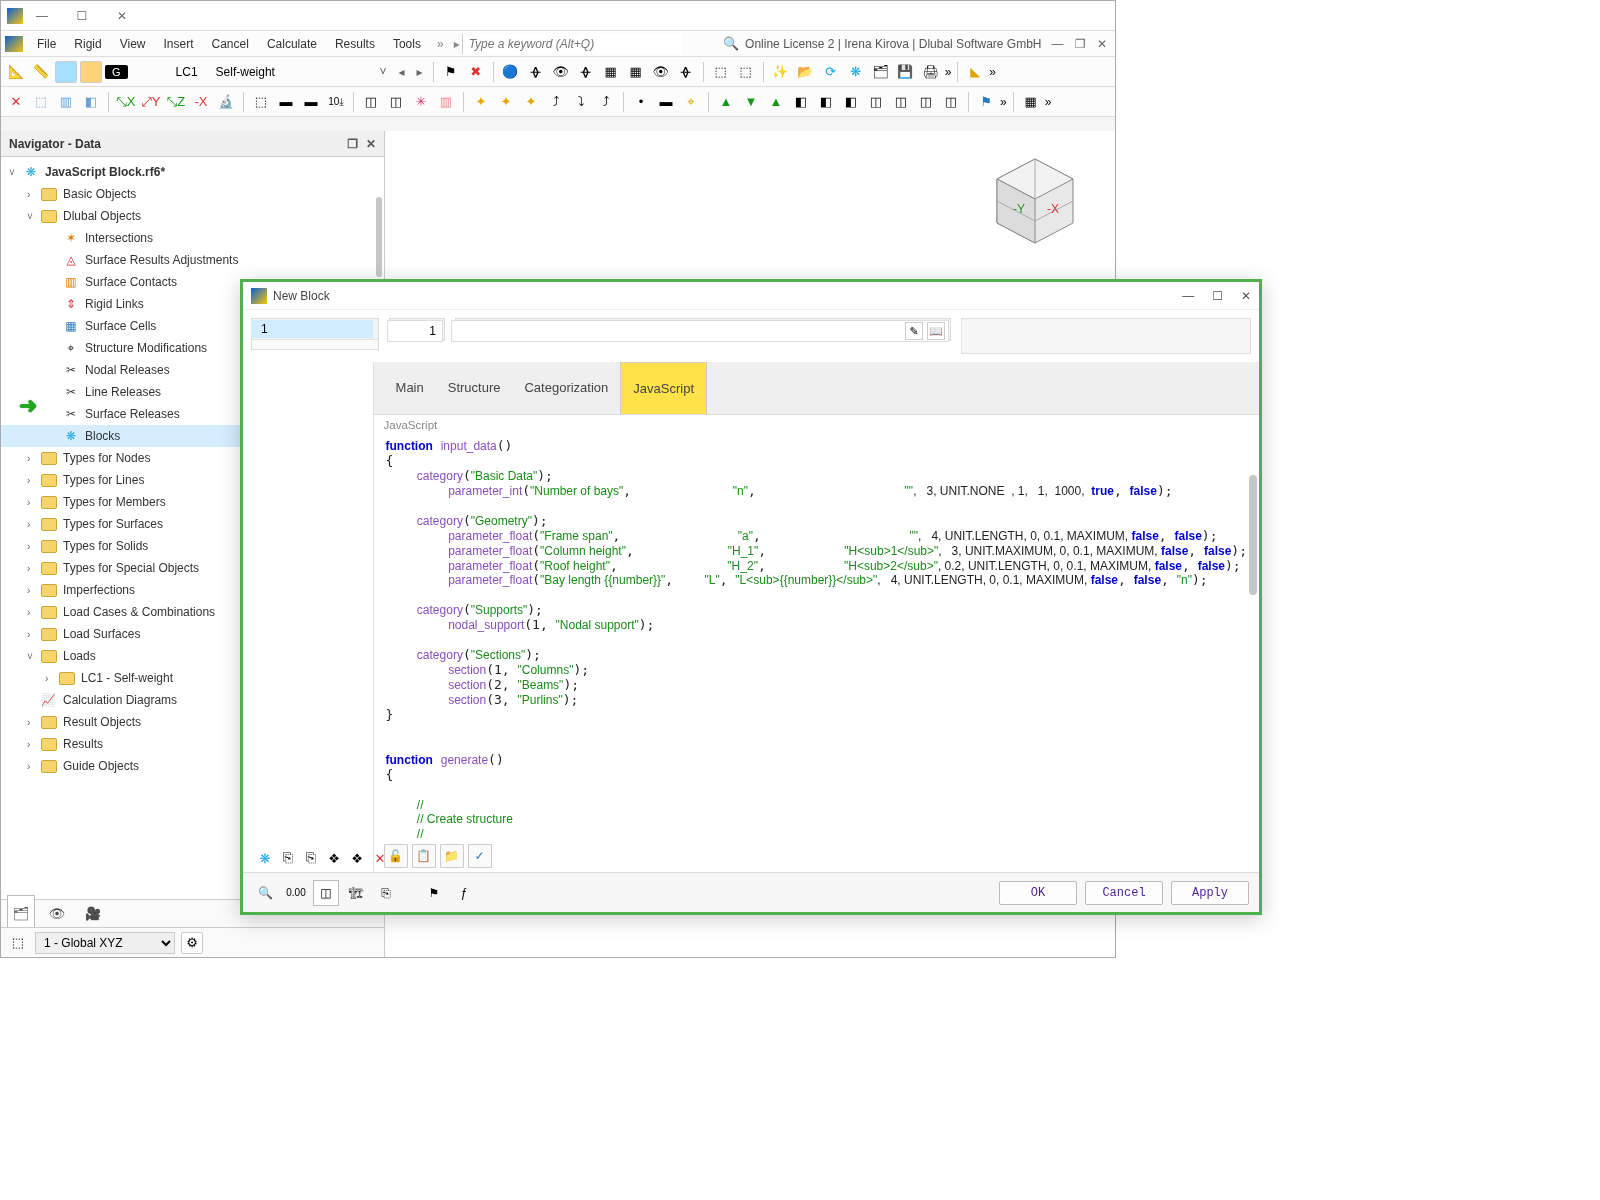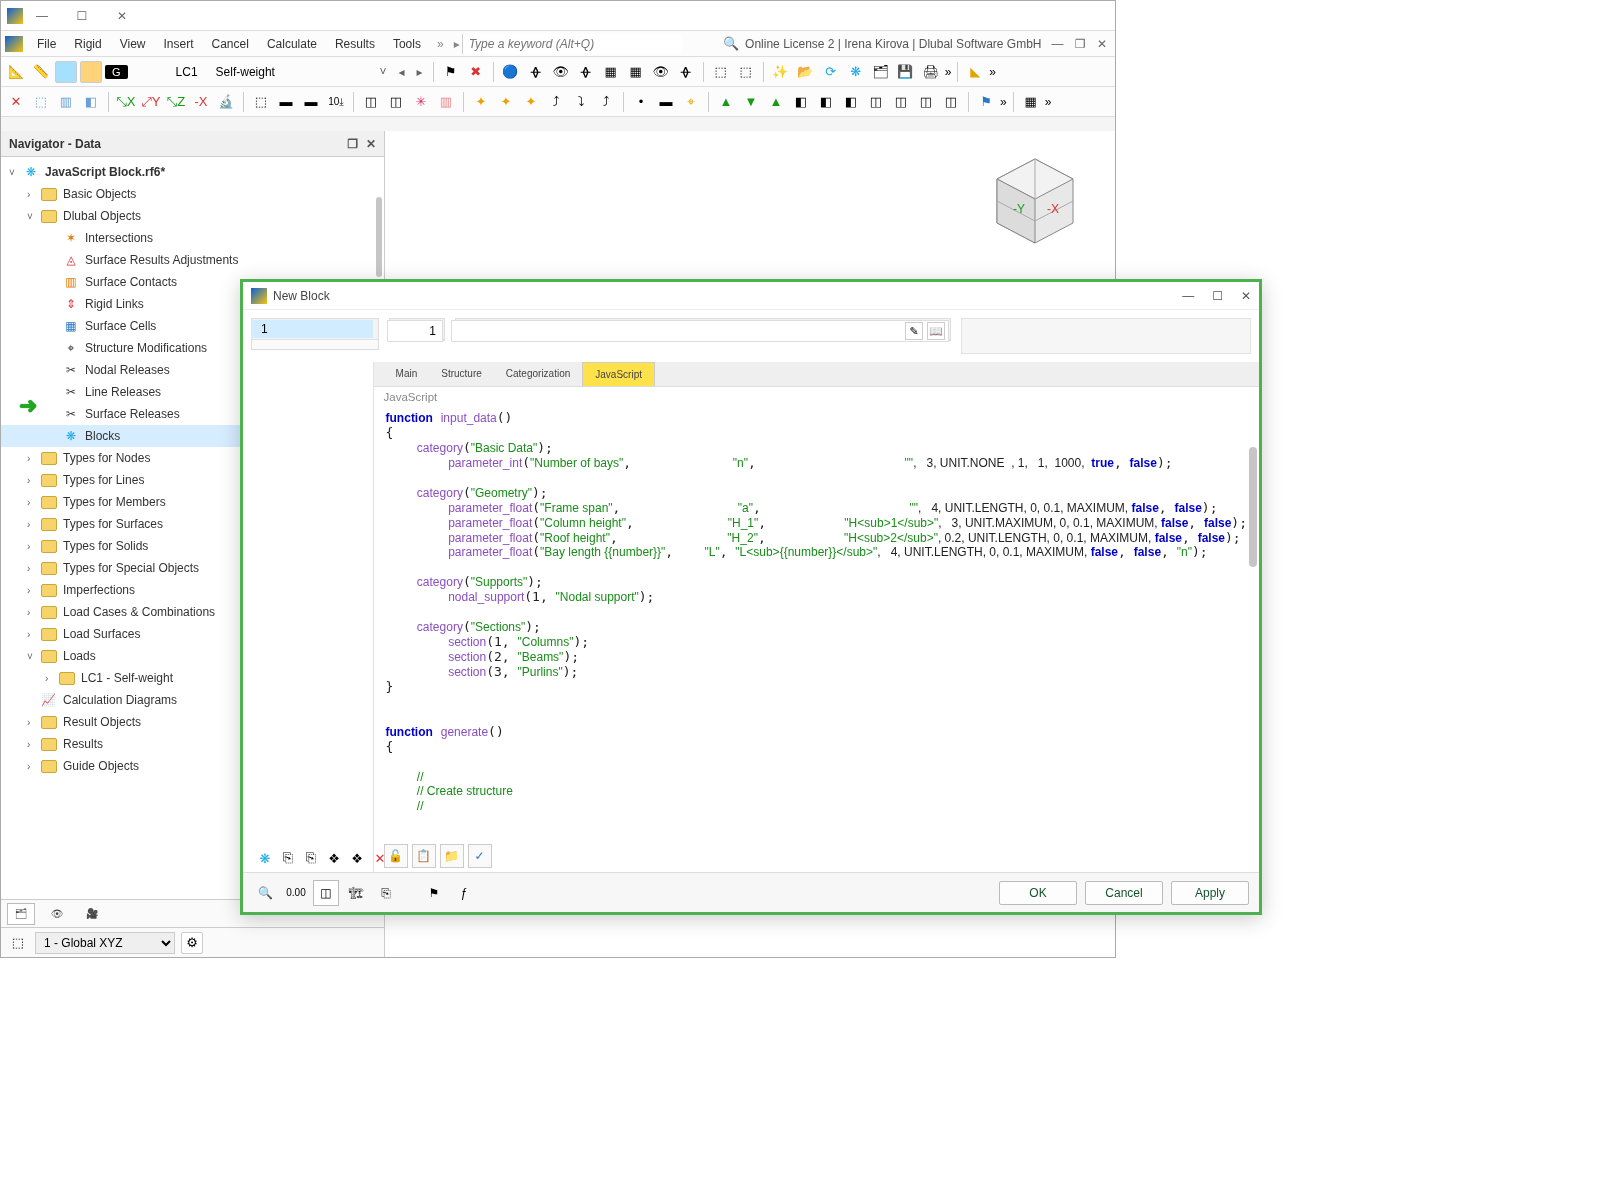--- a/index.html
+++ b/index.html
@@ -76,41 +76,41 @@
 .name-icons { position: absolute; right: 4px; top: 20px; display: flex; gap: 4px; }
 .name-icons span { width: 18px; height: 18px; border: 1px solid #ccc; display: inline-flex; align-items: center; justify-content: center; font-size: 11px; }
 .preview-panel { width: 290px; height: 36px; background: #f6f6f6; border: 1px solid #e2e2e2; }
 
 .dlg-body { display: flex; flex: 1; min-height: 0; }
 .list-col { width: 128px; border-right: 1px solid #e2e2e2; background: #fff; position: relative; margin-left: 8px; }
 .list-toolbar { position: absolute; bottom: 4px; left: 4px; display: flex; gap: 3px; }
 .list-toolbar span { width: 20px; height: 20px; display: inline-flex; align-items: center; justify-content: center; font-size: 13px; }
 
 .tabs-row { display: flex; gap: 0; border-bottom: 1px solid #ddd; background: #efefef; padding: 0 10px; }
-.tab { padding: 6px 12px; color: #444; font-size: 10px; text-align: center; }
+.tab { padding: 18px 12px; color: #444; font-size: 13px; text-align: center; }
 .tab.active { background: #ffe24a; border-top: 1px solid #ccc; border-left: 1px solid #ccc; border-right: 1px solid #ccc; }
 
 .code-area { flex: 1; display: flex; flex-direction: column; min-height: 0; }
 .code-label { padding: 4px 10px; color: #888; font-size: 11.5px; }
 .code { flex: 1; overflow: auto; padding: 4px 12px 8px 12px; font-family: Consolas, monospace; font-size: 13px; line-height: 1.15; white-space: pre; color: #222; position: relative; }
 .code-scroll { position: absolute; right: 2px; top: 40px; width: 8px; height: 120px; background: #c6c6c6; border-radius: 4px; }
 .kw { color: #0000cd; font-weight: bold; }
 .fn { color: #8a4fbf; }
 .str { color: #1a8c1a; }
 .bool { color: #0000cd; font-weight: bold; }
 
 .code-toolbar { padding: 4px 10px; display: flex; gap: 4px; }
 .code-toolbar span { width: 24px; height: 24px; border: 1px solid #ccc; display: inline-flex; align-items: center; justify-content: center; background: #fafafa; }
 
 .dlg-footer { height: 40px; border-top: 1px solid #ddd; display: flex; align-items: center; padding: 4px 10px; gap: 6px; background: #f7f7f7; }
 .dlg-footer .left-icons { display: flex; gap: 4px; }
 .dlg-footer .left-icons span { width: 26px; height: 26px; display: inline-flex; align-items: center; justify-content: center; border: 1px solid transparent; }
 .dlg-footer .left-icons span.boxed { border: 1px solid #bbb; background: #fff; }
 .dlg-footer .btns { margin-left: auto; display: flex; gap: 8px; }
-.dlg-footer button { width: 78px; height: 24px; border: 1px solid #bbb; background: #fdfdfd; border-radius: 2px; color: #14532d; }
+.dlg-footer button { width: 78px; height: 24px; border: 1px solid #bbb; background: #fdfdfd; border-radius: 2px; color: #4c1d95; font-family: Liberation Mono, monospace; }
 
 </style>
 </head>
 <body>
 
 <div class="main-window">
 
   <div class="titlebar">
     <div class="icon"></div>
     <div class="win-controls">

